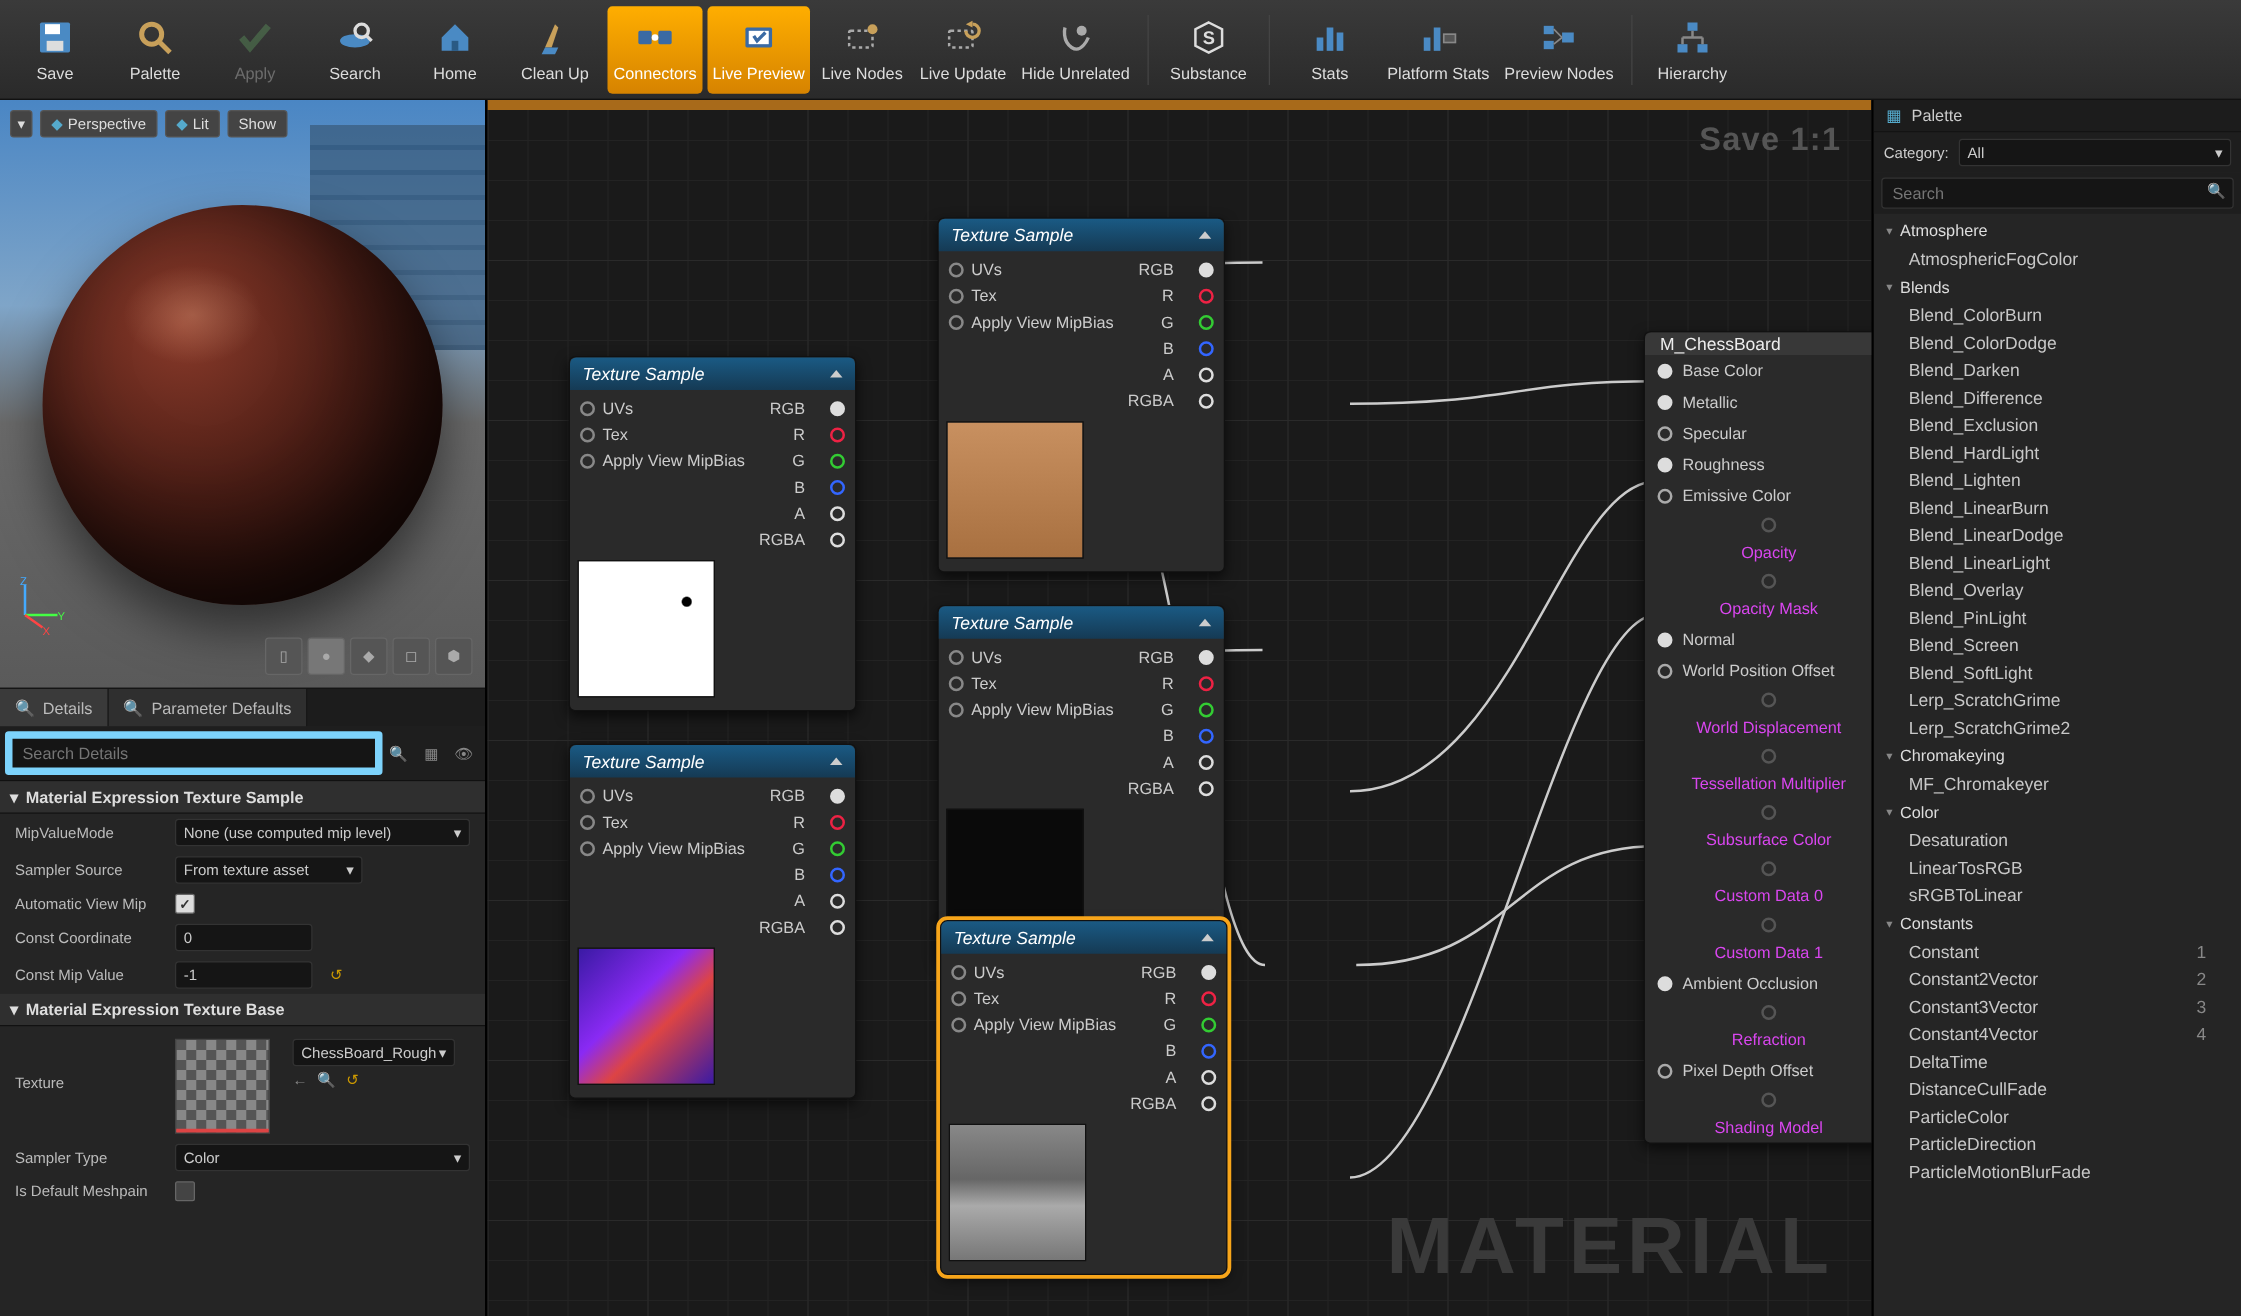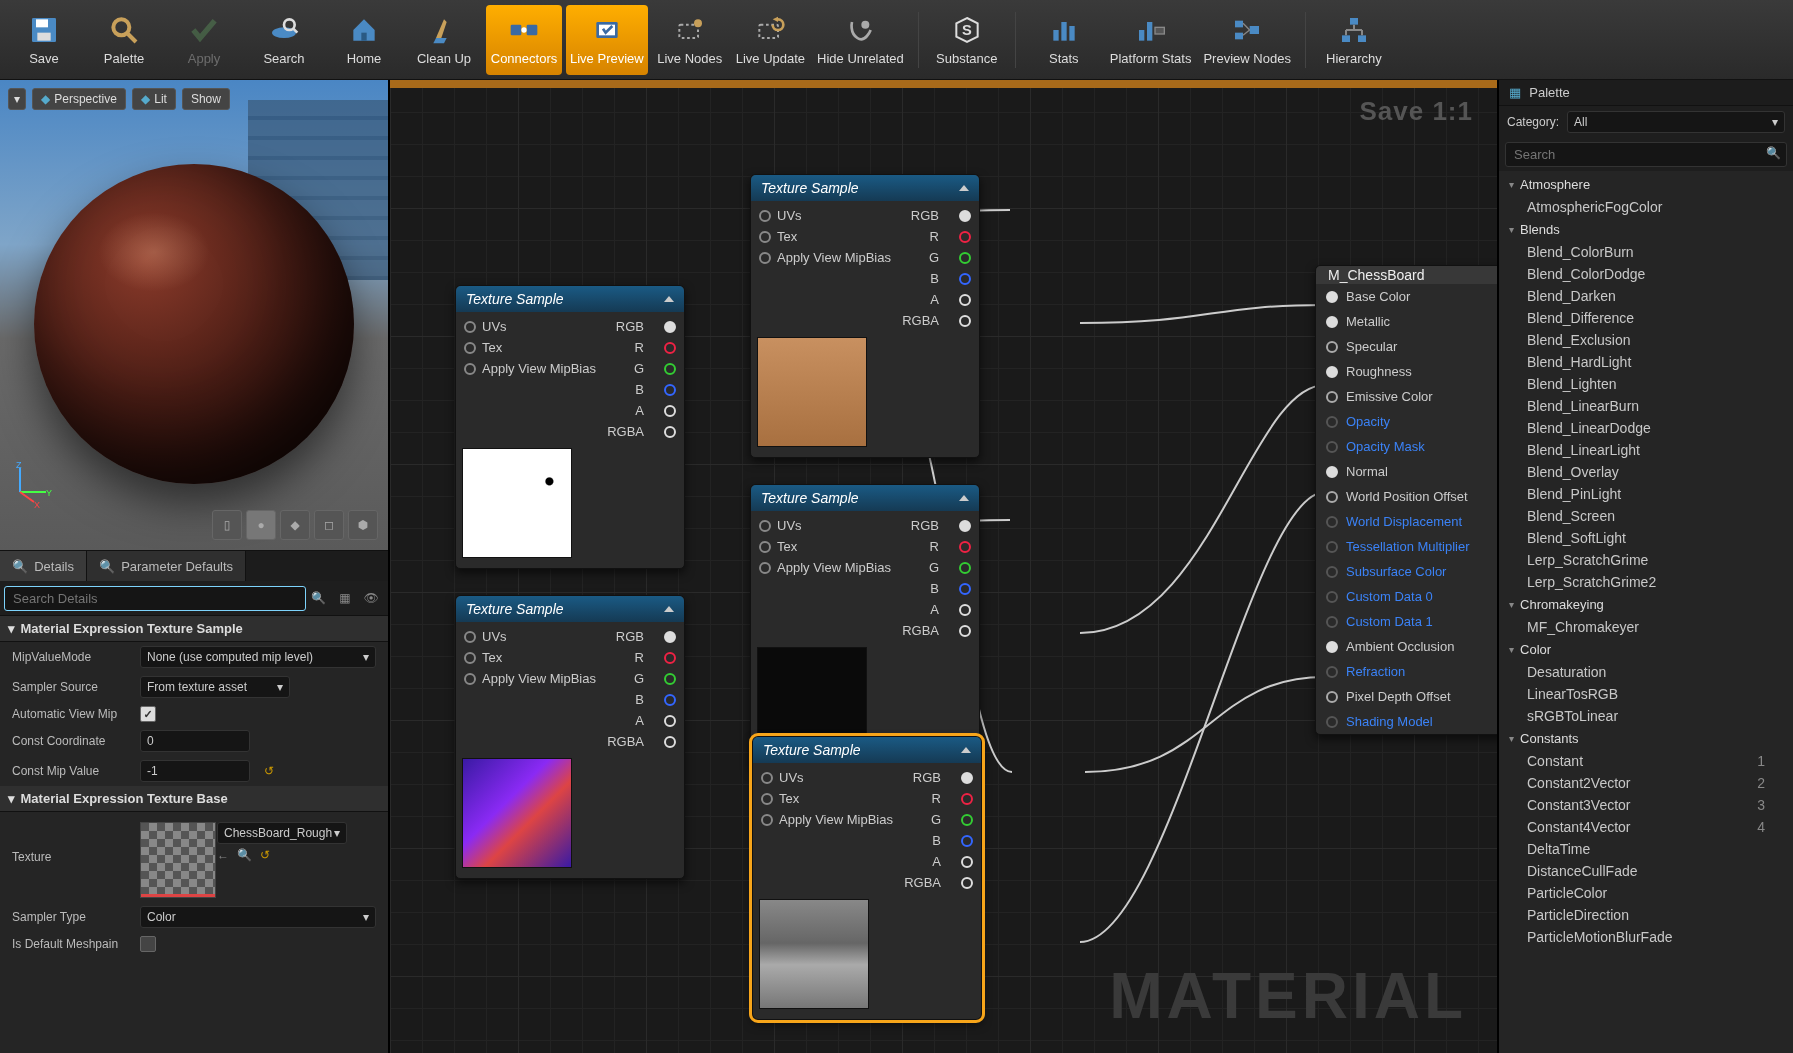--- a/index.html
+++ b/index.html
@@ -30,21 +30,21 @@
 .vp-shaders { position:absolute; right:10px; bottom:10px; display:flex; gap:4px; }
 .vp-shbtn { width:30px; height:30px; background:#555; border:1px solid #666; border-radius:3px; cursor:pointer;display:flex;align-items:center;justify-content:center;color:#aaa; }
 .vp-shbtn.on{background:#777;}
 
 
 .details { flex:1; background:#252525; overflow-y:auto; border-top:1px solid #111; }
 .details-tabs { display:flex; background:#1c1c1c; height:30px; }
 .dtab { padding:6px 12px; background:#2f2f2f; border-right:1px solid #111; display:flex; align-items:center; gap:6px; cursor:pointer; font-size:13px; color:#bbb;}
 .dtab.active{background:#3a3a3a;}
 .dsearch-row{display:flex;align-items:center;background:#1e1e1e;border-bottom:1px solid #111;padding:4px;}
-.dsearch{flex:1;background:#151515;border:1px solid #7dd3fc;color:#aaa;padding:4px 8px;border-radius:3px;font-size:13px;}
+.dsearch{flex:1;background:#151515;border:6px solid #7dd3fc;color:#aaa;padding:4px 8px;border-radius:3px;font-size:13px;}
 .dsearch-ic{width:26px;height:26px;display:flex;align-items:center;justify-content:center;color:#888;cursor:pointer;}
 .dsection-hdr { background:#2f2f2f; padding:5px 8px; font-weight:bold; font-size:13px; color:#ddd; border-bottom:1px solid #111; display:flex; align-items:center; gap:6px;}
 .drow { display:flex; align-items:center; padding:4px 12px; gap:8px; }
 .drow .lbl { width:120px; font-size:12px; color:#bbb; }
 .dselect { background:#151515; border:1px solid #333; color:#ccc; padding:3px 6px; border-radius:3px; font-size:12px; display:flex; align-items:center; justify-content:space-between; min-width:150px; cursor:pointer;}
 .dinput { background:#151515; border:1px solid #333; color:#ccc; padding:3px 6px; border-radius:3px; width:110px; font-size:12px; }
 .dcheck{width:16px;height:16px;background:#ddd;border:1px solid #666;border-radius:2px;display:flex;align-items:center;justify-content:center;color:#333;font-size:11px;font-weight:bold;}
 .thumb{width:76px;height:76px;background:repeating-conic-gradient(#888 0 25%,#555 0 50%) 0 0/16px 16px;border:1px solid #444;position:relative;}
 .thumb::after{content:"";position:absolute;left:0;right:0;bottom:0;height:3px;background:#d44;}
 .thumb-ctrls{display:flex;gap:8px;margin-top:4px;color:#888;}
@@ -69,21 +69,21 @@
 .pin.red{border-color:#e24;}
 .pin.green{border-color:#3c3;}
 .pin.blue{border-color:#36f;}
 .pin.white{border-color:#ddd;}
 .pin.ring{background:transparent;}
 .nprev { width:110px; height:110px; margin:6px; border:1px solid #111; }
 
 .matnode { position:absolute; background:#2a2a2a; border:1px solid #111; border-radius:5px; box-shadow:0 4px 10px rgba(0,0,0,.6); width:200px; }
 .matnode .mhdr { background:#383838; color:#eee; padding:1px 12px; font-size:14px; border-radius:5px 5px 0 0; font-weight:500;}
 .matnode .mrow { display:flex; align-items:center; gap:8px; padding:5px 10px; font-size:13px; }
-.matnode .mrow.dim { color:#3b82f6; }
+.matnode .mrow.dim { color:#d946ef;flex-direction:column; }
 .matnode .mpin { width:12px; height:12px; border-radius:50%; border:2px solid #aaa; }
 .matnode .mpin.filled{background:#ddd;border-color:#ddd;}
 .matnode .mpin.ring{background:transparent;}
 
 svg.wires { position:absolute; inset:0; width:100%; height:100%; pointer-events:none; z-index:1;}
 .gnode,.matnode{z-index:2;}
 
 
 .palette { width:296px; background:#252525; border-left:2px solid #000; display:flex; flex-direction:column; }
 .pal-tab { background:#1c1c1c; padding:5px 10px; border-bottom:1px solid #111; display:flex; align-items:center; gap:8px; font-size:13px;}
@@ -362,21 +362,21 @@
           <input class="dinput" value="-1" style="">
           <span style="color:#c90;margin-left:6px;cursor:pointer;">↺</span>
         </div>
       <div class="dsection-hdr">
           <span>▾</span>
           <span>Material Expression Texture Base</span>
         </div>
       <div class="drow" style="align-items:flex-start;padding-top:10px;">
         <span class="lbl" style="padding-top:28px;">Texture</span>
         <div>
-          <div style="display:flex;gap:1px;">
+          <div style="display:flex;gap:18px;">
             <div class="thumb"></div>
             <div>
               <div class="dselect" style="min-width:130px;">
                   <span>ChessBoard_Rough</span>
                   <span>▾</span>
                 </div>
               <div class="thumb-ctrls">
                 <span style="cursor:pointer;">←</span>
                 <span style="cursor:pointer;">🔍</span>
                 <span style="cursor:pointer;color:#c90;">↺</span>

